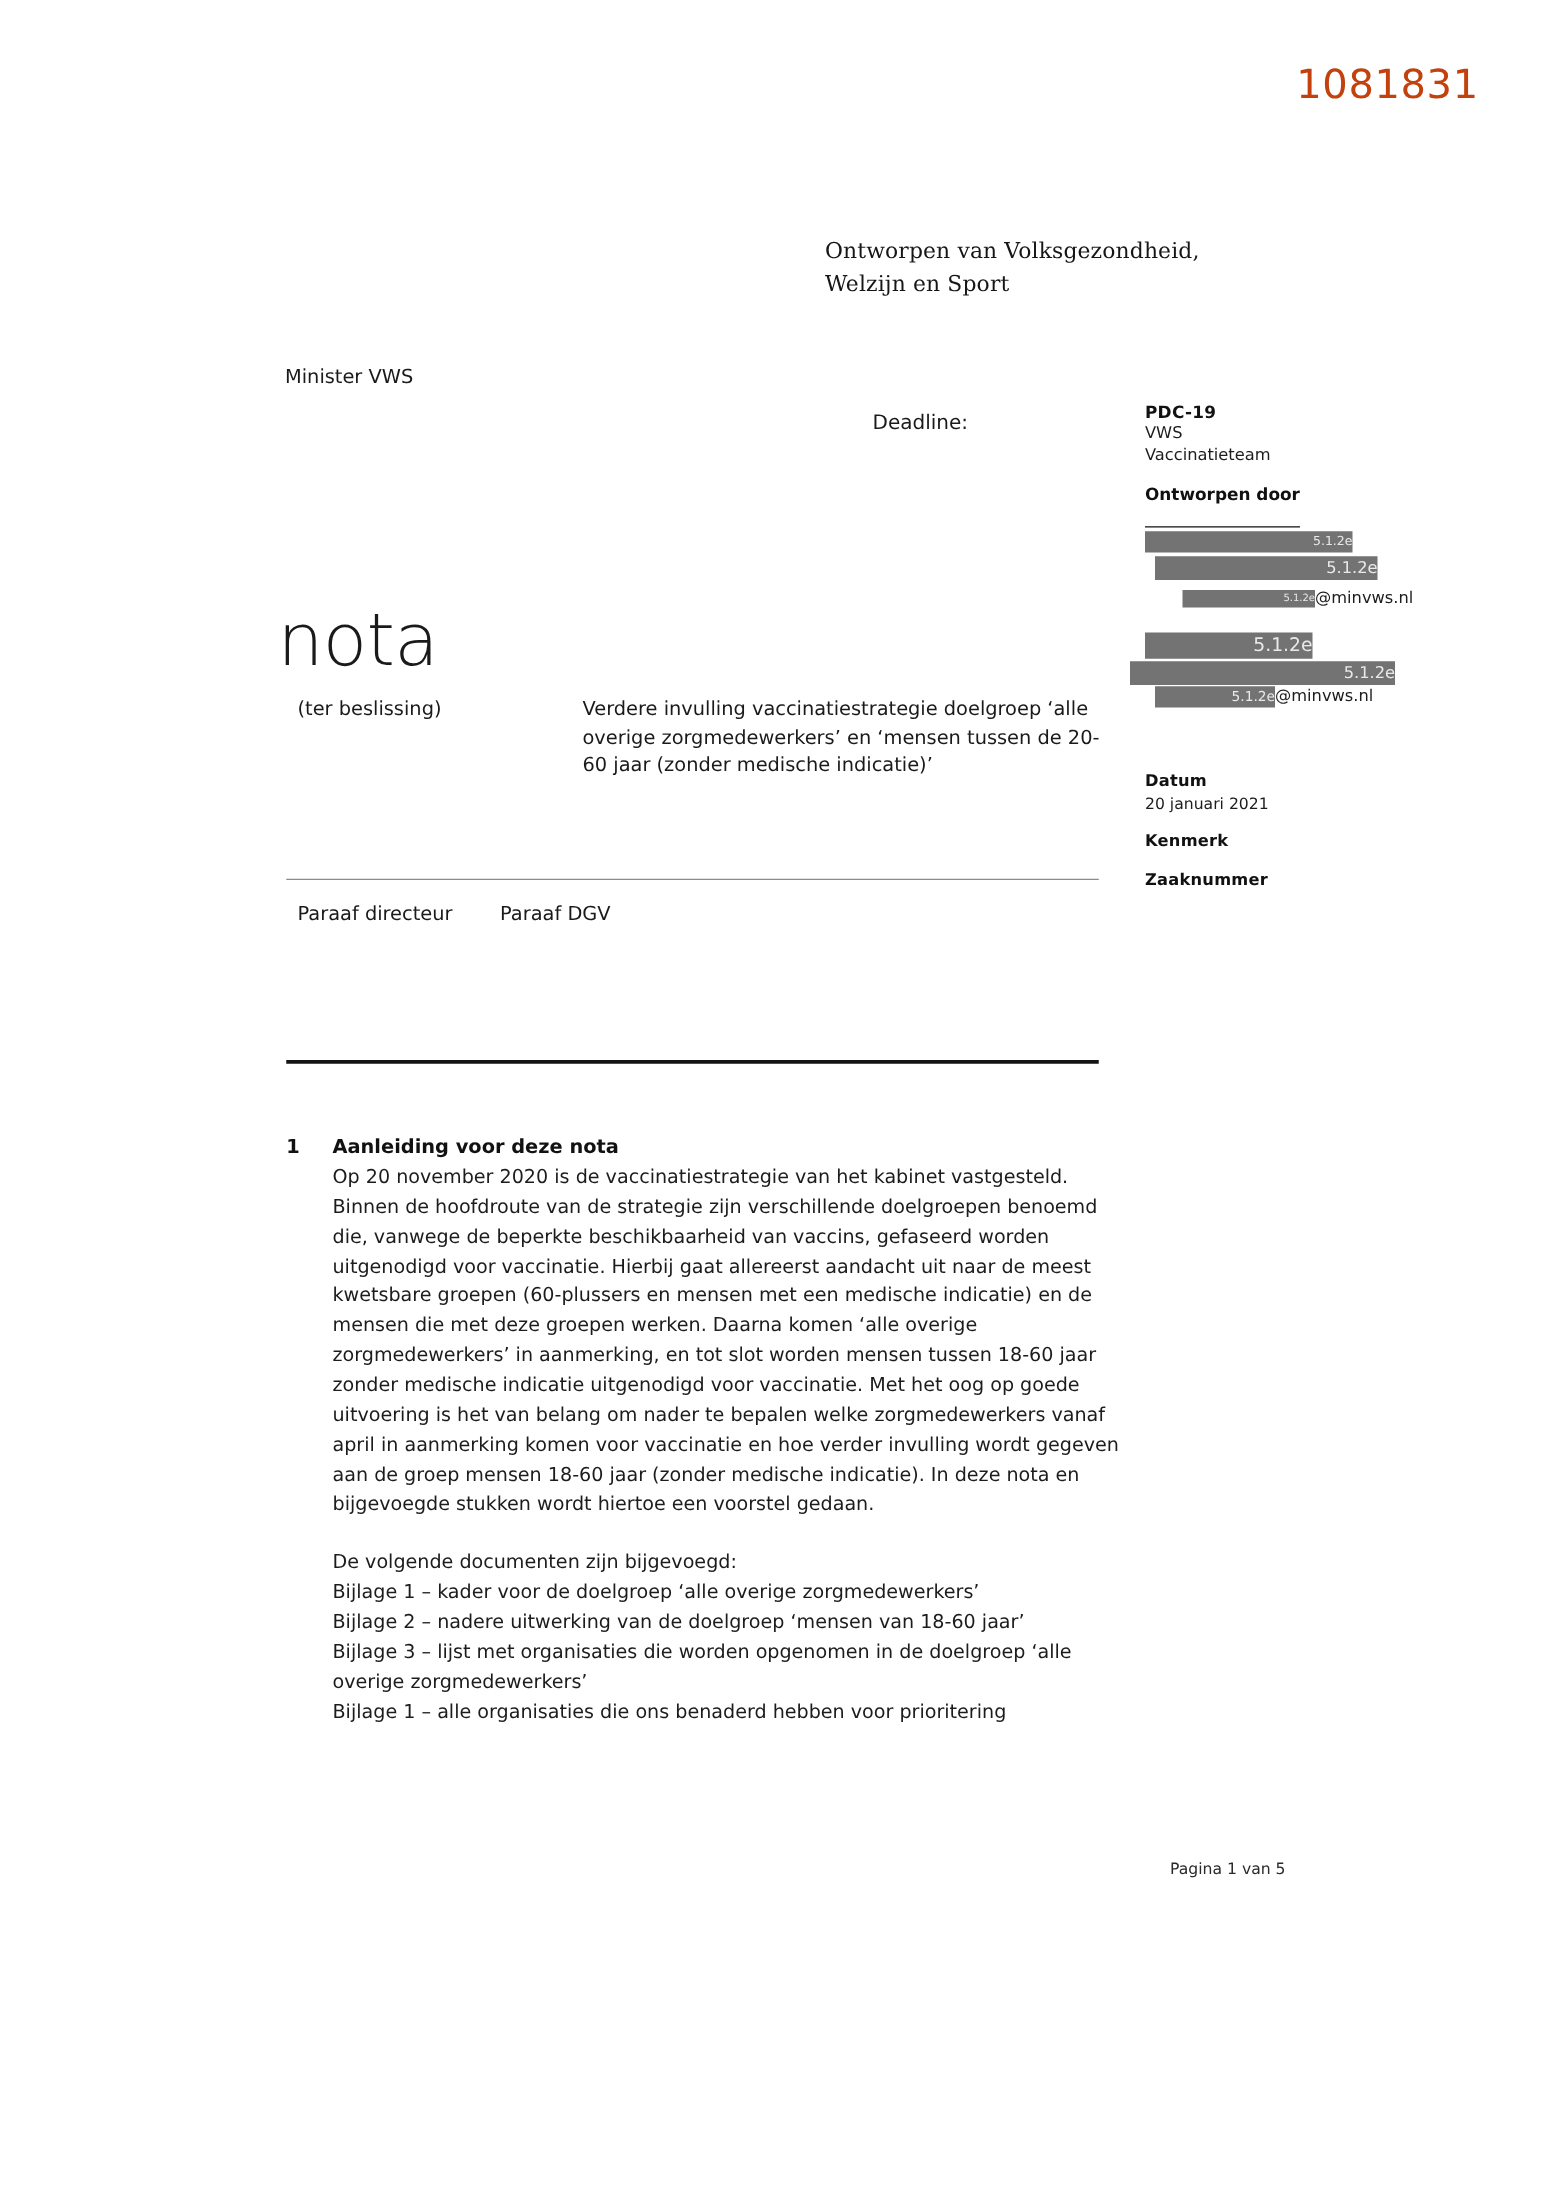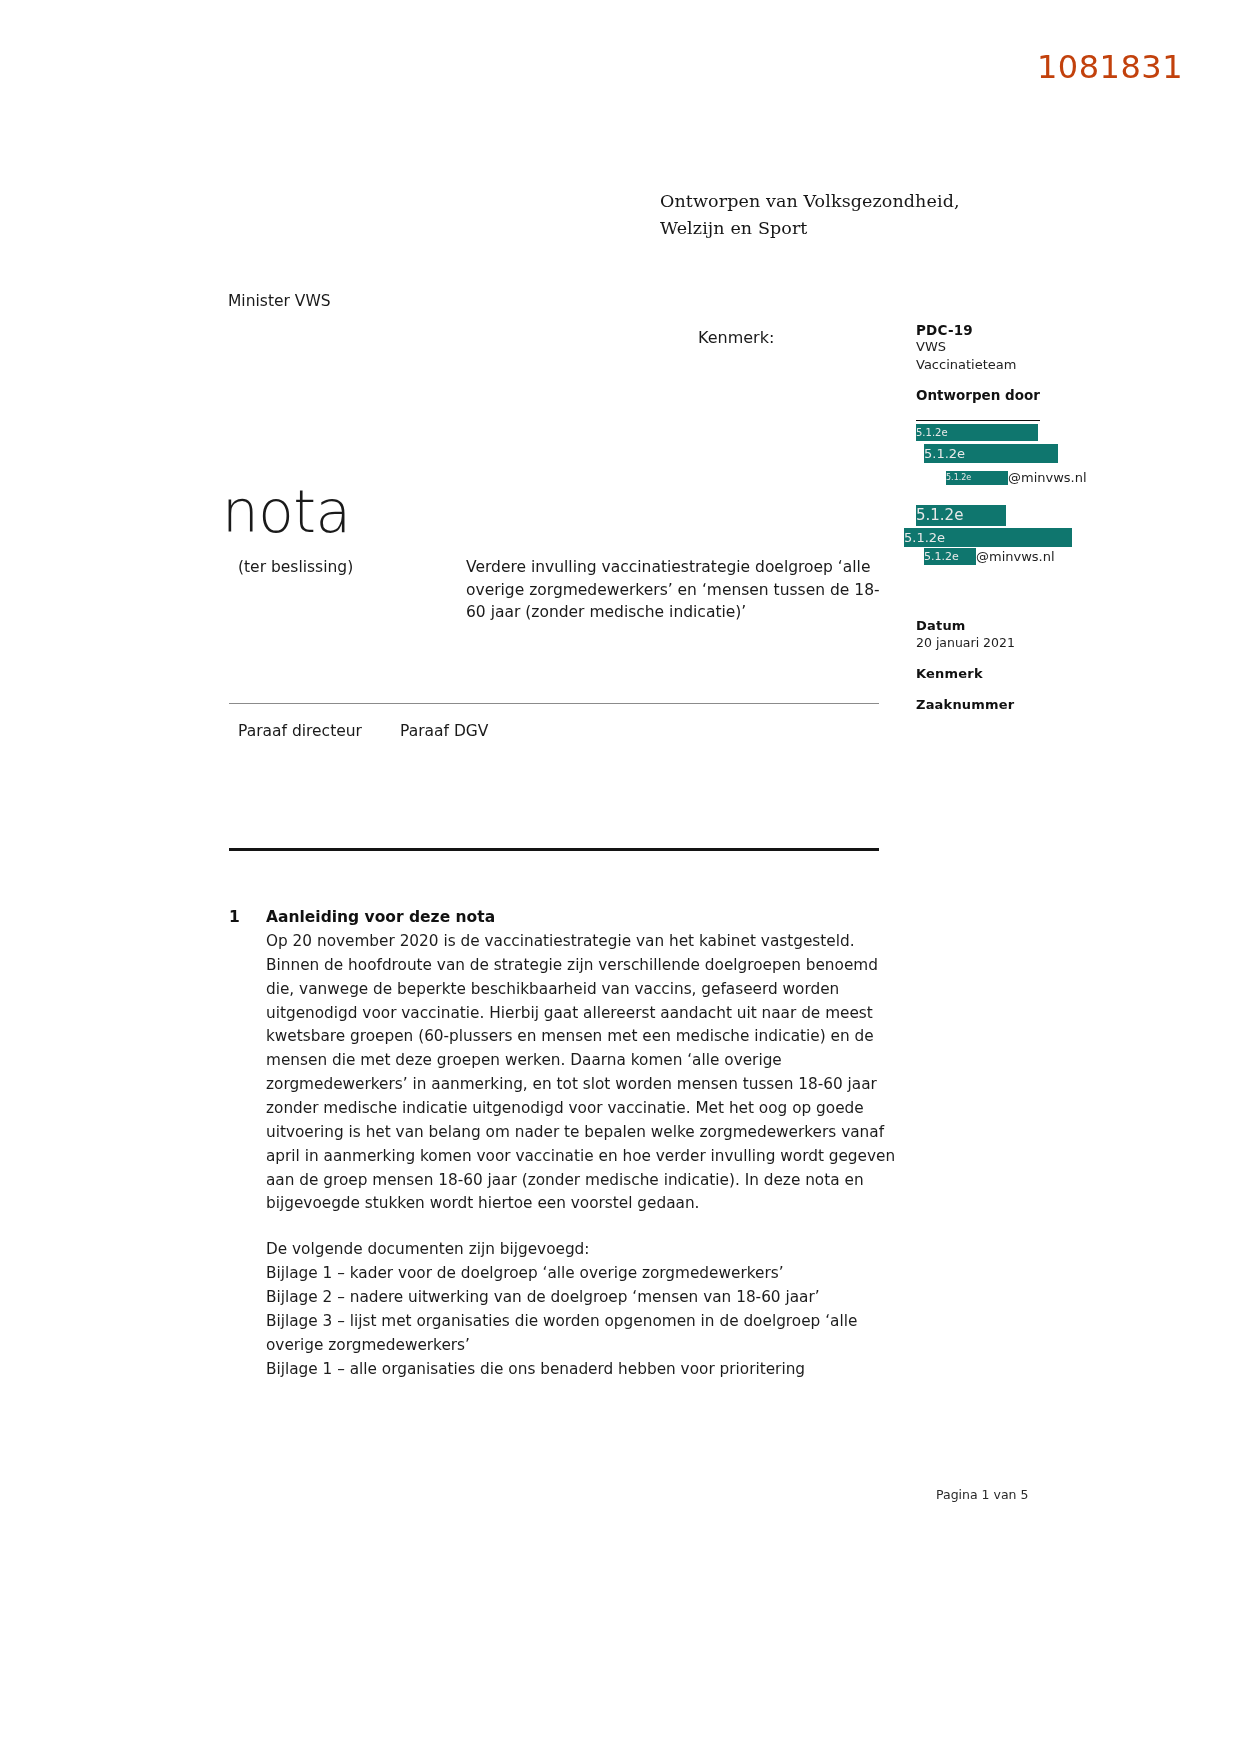--- a/index.html
+++ b/index.html
@@ -87,28 +87,29 @@
     font-size: 13.5px;
     color: #111;
     border-bottom: 1.5px solid #111;
     display: inline-block;
     padding-bottom: 16px;
     line-height: 1.25;
   }
 
   
   .redact {
-    background: #0f766e;
+    background: #737373;
     color: #e9e9e9;
     display: inline-block;
-    text-align: left;
+    text-align: right;
     vertical-align: middle;
     font-size: 11px;
     line-height: 1.45;
     white-space: nowrap;
+    padding-left: 44px;
   }
   .redact.r1 { width: 122px; height: 17px; font-size: 10px; line-height: 17px; margin-left: 0px; }
   .redact.r2 { width: 134px; height: 19px; font-size: 13px; line-height: 19px; margin-left: 8px; }
   .redact.r3 { width: 62px;  height: 14px; font-size: 8px;  line-height: 14px; margin-left: 30px; }
   .redact.r4 { width: 90px;  height: 21px; font-size: 15px; line-height: 21px; margin-left: 0px; }
   .redact.r5 { width: 168px; height: 19px; font-size: 13px; line-height: 19px; margin-left: -12px; }
   .redact.r6 { width: 52px;  height: 17px; font-size: 11px; line-height: 17px; margin-left: 8px; }
 
   .email-suffix {
     font-size: 13px;
@@ -245,21 +246,21 @@
 
   <div class="doc-number">1081831</div>
 
   <div class="ministry">
     <div>Ontworpen van Volksgezondheid,</div>
     <div>Welzijn en Sport</div>
   </div>
 
   <div class="addressee">Minister VWS</div>
 
-  <div class="deadline">Kenmerk:</div>
+  <div class="deadline">Deadline:</div>
 
   <div class="meta-col">
     <div class="meta-strong">PDC-19</div>
     <div class="meta-line">VWS</div>
     <div class="meta-line">Vaccinatieteam</div>
 
     <div class="meta-gap-sm"></div>
 
     <div>
       <span class="ontworpen-label">Ontworpen door</span>
@@ -284,21 +285,21 @@
       <span class="redact r5">5.1.2e</span>
     </div>
     <div class="mailrow" style="margin-top:1px;">
       <span class="redact r6">5.1.2e</span><span class="email-suffix">@minvws.nl</span>
     </div>
   </div>
 
   <div class="nota-title">nota</div>
 
   <div class="ter-beslissing">(ter beslissing)</div>
-  <div class="subject">Verdere invulling vaccinatiestrategie doelgroep ‘alle overige zorgmedewerkers’ en ‘mensen tussen de 18-60 jaar (zonder medische indicatie)’</div>
+  <div class="subject">Verdere invulling vaccinatiestrategie doelgroep ‘alle overige zorgmedewerkers’ en ‘mensen tussen de 20-60 jaar (zonder medische indicatie)’</div>
 
   <div class="datum-block">
     <div class="lbl">Datum</div>
     <div class="val">20 januari 2021</div>
     <div class="sp"></div>
     <div class="lbl">Kenmerk</div>
     <div class="sp"></div>
     <div class="lbl">Zaaknummer</div>
   </div>
 

